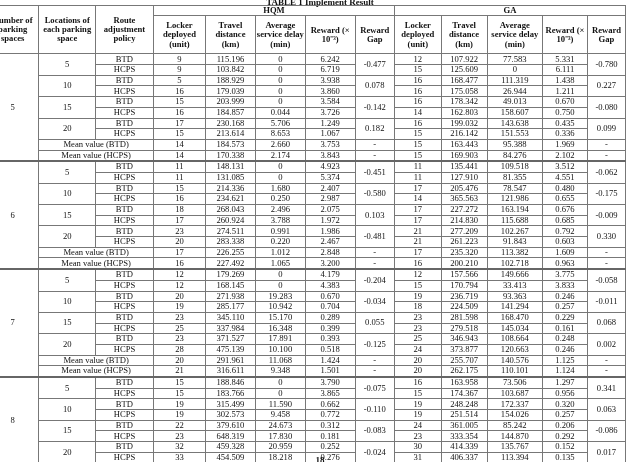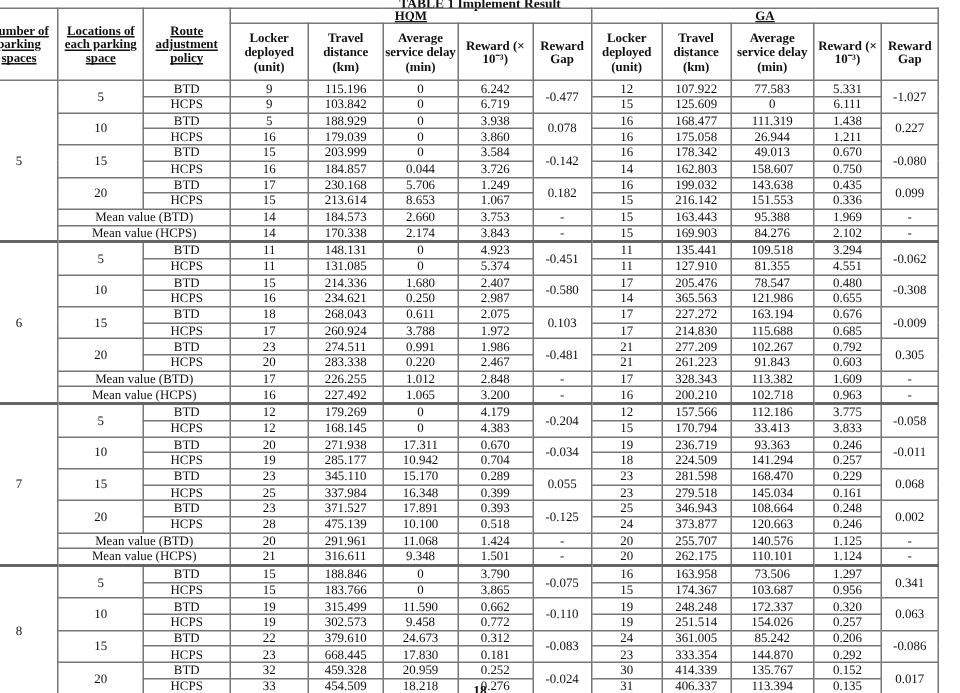--- a/index.html
+++ b/index.html
@@ -6,21 +6,21 @@
   body { width:640px; height:462px; overflow:hidden; position:relative;
          font-family:"Liberation Serif", serif; color:#111; }
   .caption { position:absolute; top:-3px; left:0; width:640px; text-align:center;
              font-size:9px; line-height:10px; }
   .caption b { font-weight:bold; }
   table { position:absolute; left:-14px; top:5px; border-collapse:collapse;
           table-layout:fixed; font-size:8.6px; line-height:9.4px; }
   td, th { border:1px solid #777; padding:0; text-align:center; vertical-align:middle;
            white-space:nowrap; overflow:hidden; }
   th { font-weight:bold; font-size:8.6px; line-height:9.4px; }
-  tr.hd1 th { height:9px;text-decoration:underline; }
+  tr.hd1 th { height:9px; }
   tr.hd2 th { height:37px; white-space:normal; }
   tbody td { height:9.7px; }
   .pageno { position:absolute; top:455px; left:0; width:640px; text-align:center;
             font-size:9px; font-weight:bold; }
   .thick-top td { border-top:2px solid #666; }
 </style>
 </head>
 <body>
 
 <div class="caption"><b>TABLE 1 Implement Result</b></div>
@@ -69,21 +69,21 @@
         <td>BTD</td>
         <td>9</td>
         <td>115.196</td>
         <td>0</td>
         <td>6.242</td>
         <td rowspan="2">-0.477</td>
         <td>12</td>
         <td>107.922</td>
         <td>77.583</td>
         <td>5.331</td>
-        <td rowspan="2">-1.027</td>
+        <td rowspan="2">-0.780</td>
       </tr>
       <tr>
         <td>HCPS</td>
         <td>9</td>
         <td>103.842</td>
         <td>0</td>
         <td>6.719</td>
         <td>15</td>
         <td>125.609</td>
         <td>0</td>
@@ -195,21 +195,21 @@
         <td rowspan="2">5</td>
         <td>BTD</td>
         <td>11</td>
         <td>148.131</td>
         <td>0</td>
         <td>4.923</td>
         <td rowspan="2">-0.451</td>
         <td>11</td>
         <td>135.441</td>
         <td>109.518</td>
-        <td>3.294</td>
+        <td>3.512</td>
         <td rowspan="2">-0.062</td>
       </tr>
       <tr>
         <td>HCPS</td>
         <td>11</td>
         <td>131.085</td>
         <td>0</td>
         <td>5.374</td>
         <td>11</td>
         <td>127.910</td>
@@ -221,39 +221,39 @@
         <td>BTD</td>
         <td>15</td>
         <td>214.336</td>
         <td>1.680</td>
         <td>2.407</td>
         <td rowspan="2">-0.580</td>
         <td>17</td>
         <td>205.476</td>
         <td>78.547</td>
         <td>0.480</td>
-        <td rowspan="2">-0.308</td>
+        <td rowspan="2">-0.175</td>
       </tr>
       <tr>
         <td>HCPS</td>
         <td>16</td>
         <td>234.621</td>
         <td>0.250</td>
         <td>2.987</td>
         <td>14</td>
         <td>365.563</td>
         <td>121.986</td>
         <td>0.655</td>
       </tr>
       <tr>
         <td rowspan="2">15</td>
         <td>BTD</td>
         <td>18</td>
         <td>268.043</td>
-        <td>0.611</td>
+        <td>2.496</td>
         <td>2.075</td>
         <td rowspan="2">0.103</td>
         <td>17</td>
         <td>227.272</td>
         <td>163.194</td>
         <td>0.676</td>
         <td rowspan="2">-0.009</td>
       </tr>
       <tr>
         <td>HCPS</td>
@@ -271,42 +271,42 @@
         <td>BTD</td>
         <td>23</td>
         <td>274.511</td>
         <td>0.991</td>
         <td>1.986</td>
         <td rowspan="2">-0.481</td>
         <td>21</td>
         <td>277.209</td>
         <td>102.267</td>
         <td>0.792</td>
-        <td rowspan="2">0.305</td>
+        <td rowspan="2">0.330</td>
       </tr>
       <tr>
         <td>HCPS</td>
         <td>20</td>
         <td>283.338</td>
         <td>0.220</td>
         <td>2.467</td>
         <td>21</td>
         <td>261.223</td>
         <td>91.843</td>
         <td>0.603</td>
       </tr>
       <tr>
         <td colspan="2">Mean value (BTD)</td>
         <td>17</td>
         <td>226.255</td>
         <td>1.012</td>
         <td>2.848</td>
         <td>-</td>
         <td>17</td>
-        <td>328.343</td>
+        <td>235.320</td>
         <td>113.382</td>
         <td>1.609</td>
         <td>-</td>
       </tr>
       <tr>
         <td colspan="2">Mean value (HCPS)</td>
         <td>16</td>
         <td>227.492</td>
         <td>1.065</td>
         <td>3.200</td>
@@ -321,41 +321,41 @@
         <td rowspan="10">7</td>
         <td rowspan="2">5</td>
         <td>BTD</td>
         <td>12</td>
         <td>179.269</td>
         <td>0</td>
         <td>4.179</td>
         <td rowspan="2">-0.204</td>
         <td>12</td>
         <td>157.566</td>
-        <td>112.186</td>
+        <td>149.666</td>
         <td>3.775</td>
         <td rowspan="2">-0.058</td>
       </tr>
       <tr>
         <td>HCPS</td>
         <td>12</td>
         <td>168.145</td>
         <td>0</td>
         <td>4.383</td>
         <td>15</td>
         <td>170.794</td>
         <td>33.413</td>
         <td>3.833</td>
       </tr>
       <tr>
         <td rowspan="2">10</td>
         <td>BTD</td>
         <td>20</td>
         <td>271.938</td>
-        <td>17.311</td>
+        <td>19.283</td>
         <td>0.670</td>
         <td rowspan="2">-0.034</td>
         <td>19</td>
         <td>236.719</td>
         <td>93.363</td>
         <td>0.246</td>
         <td rowspan="2">-0.011</td>
       </tr>
       <tr>
         <td>HCPS</td>
@@ -505,21 +505,21 @@
         <td rowspan="2">-0.083</td>
         <td>24</td>
         <td>361.005</td>
         <td>85.242</td>
         <td>0.206</td>
         <td rowspan="2">-0.086</td>
       </tr>
       <tr>
         <td>HCPS</td>
         <td>23</td>
-        <td>668.445</td>
+        <td>648.319</td>
         <td>17.830</td>
         <td>0.181</td>
         <td>23</td>
         <td>333.354</td>
         <td>144.870</td>
         <td>0.292</td>
       </tr>
       <tr>
         <td rowspan="2">20</td>
         <td>BTD</td>

